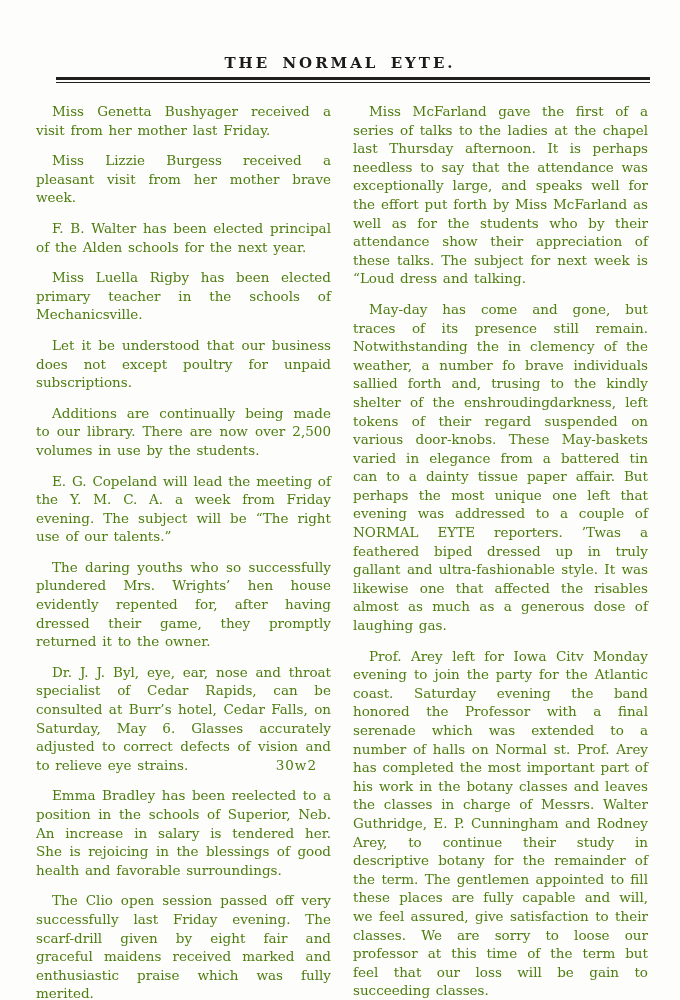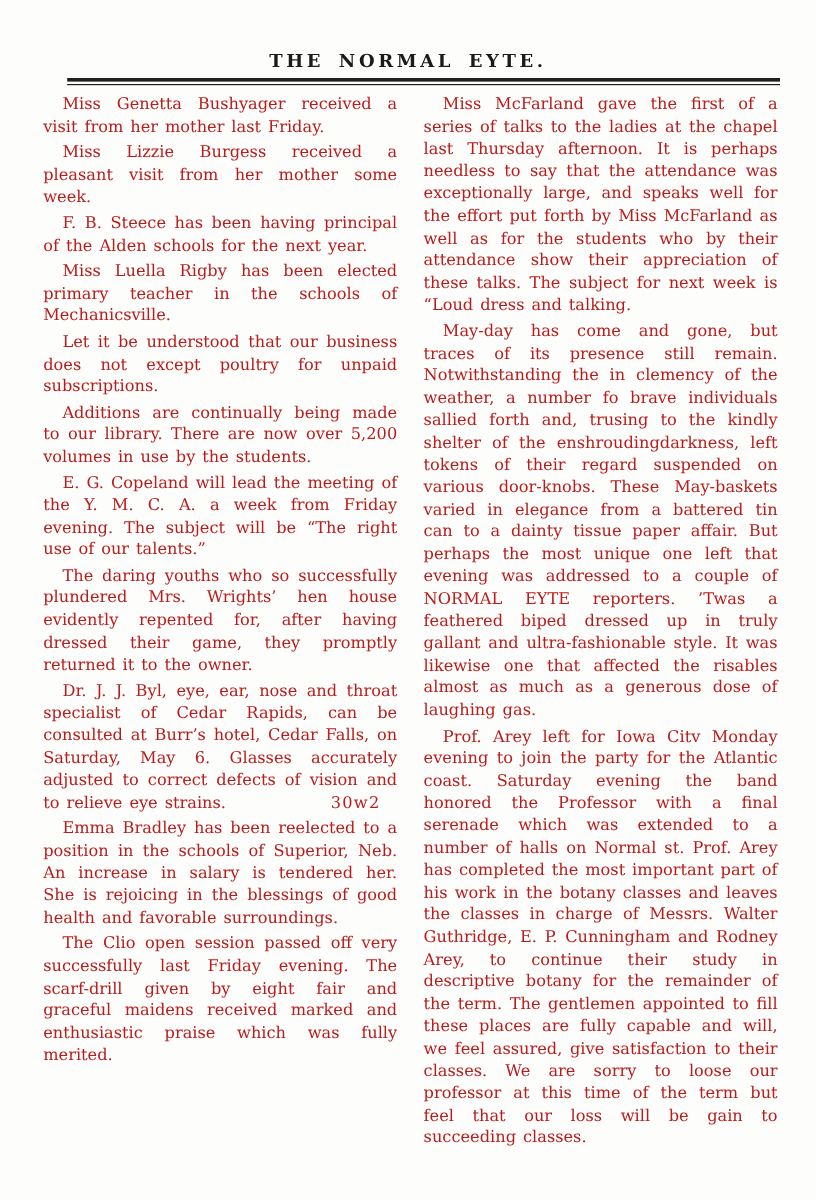--- a/index.html
+++ b/index.html
@@ -12,21 +12,21 @@
     width: 680px;
     height: 1000px;
     margin: 0 auto;
     background: #fdfdfb;
     color: #2e2c2a;
     font-family: "DejaVu Serif", "Liberation Serif", serif;
     overflow: hidden;
     box-sizing: border-box;
   }
   header.masthead {
-    padding-top: 42px;
+    padding-top: 54px;
     text-align: center;
   }
   .masthead-title {
     margin: 0;
     font-size: 15px;
     font-weight: bold;
     letter-spacing: 3px;
     color: #1d1b19;
     word-spacing: 4px;
   }
@@ -40,27 +40,27 @@
     display: flex;
     gap: 22px;
     padding: 7px 32px 0 36px;
     box-sizing: border-box;
   }
   .col {
     flex: 1 1 0;
     min-width: 0;
   }
   .col p {
-    margin: 0 0 3px 0;
+    margin: 12px 0 3px 0;
     font-size: 13.5px;
     line-height: 18.6px;
     text-align: justify;
     text-indent: 16px;
     word-spacing: 1.5px;
-    color: #b91c1c;
+    color: #4d7c0f;
   }
   .ad-tag {
     float: right;
     letter-spacing: 1px;
     padding-right: 14px;
   }
 </style>
 </head>
 <body>
 
@@ -68,25 +68,25 @@
 
   <header class="masthead">
     <h1 class="masthead-title">THE NORMAL EYTE.</h1>
     <div class="masthead-rule"></div>
   </header>
 
   <main class="columns">
 
     <section class="col">
       <p>Miss Genetta Bushyager received a visit from her mother last Friday.</p>
-      <p>Miss Lizzie Burgess received a pleasant visit from her mother some week.</p>
-      <p>F. B. Steece has been having principal of the Alden schools for the next year.</p>
+      <p>Miss Lizzie Burgess received a pleasant visit from her mother brave week.</p>
+      <p>F. B. Walter has been elected principal of the Alden schools for the next year.</p>
       <p>Miss Luella Rigby has been elected primary teacher in the schools of Mechanicsville.</p>
       <p>Let it be understood that our business does not except poultry for unpaid subscriptions.</p>
-      <p>Additions are continually being made to our library.  There are now over 5,200 volumes in use by the students.</p>
+      <p>Additions are continually being made to our library.  There are now over 2,500 volumes in use by the students.</p>
       <p>E. G. Copeland will lead the meeting of the Y. M. C. A. a week from Friday evening.  The subject will be “The right use of our talents.”</p>
       <p>The daring youths who so successfully plundered Mrs. Wrights’ hen house evidently repented for, after having dressed their game, they promptly returned it to the owner.</p>
       <p><span>Dr. J. J. Byl, eye, ear, nose and throat specialist of Cedar Rapids, can be consulted at Burr’s hotel, Cedar Falls, on Saturday, May 6.  Glasses accurately adjusted to correct defects of vision and to relieve eye strains.</span><span class="ad-tag">30w2</span></p>
       <p>Emma Bradley has been reelected to a position in the schools of Superior, Neb. An increase in salary is tendered her.  She is rejoicing in the blessings of good health and favorable surroundings.</p>
       <p>The Clio open session passed off very successfully last Friday evening.  The scarf-drill given by eight fair and graceful maidens received marked and enthusiastic praise which was fully merited.</p>
     </section>
 
     <section class="col">
       <p>Miss McFarland gave the first of a series of talks to the ladies at the chapel last Thursday afternoon.  It is perhaps needless to say that the attendance was exceptionally large, and speaks well for the effort put forth by Miss McFarland as well as for the students who by their attendance show their appreciation of these talks.  The subject for next week is “Loud dress and talking.</p>
       <p>May-day has come and gone, but traces of its presence still remain.  Notwithstanding the in clemency of the weather, a number fo brave individuals sallied forth and, trusing to the kindly shelter of the enshroudingdarkness, left tokens of their regard suspended on various door-knobs.  These May-baskets varied in elegance from a battered tin can to a dainty tissue paper affair. But perhaps the most unique one left that evening was addressed to a couple of NORMAL EYTE reporters.  ’Twas a feathered biped dressed up in truly gallant and ultra-fashionable style.  It was likewise one that affected the risables almost as much as a generous dose of laughing gas.</p>

